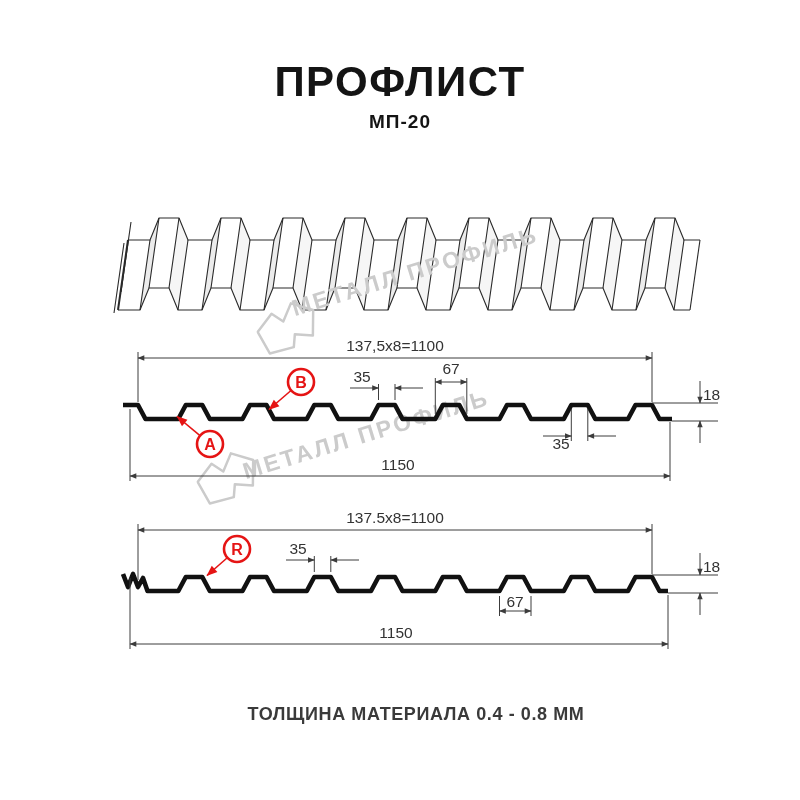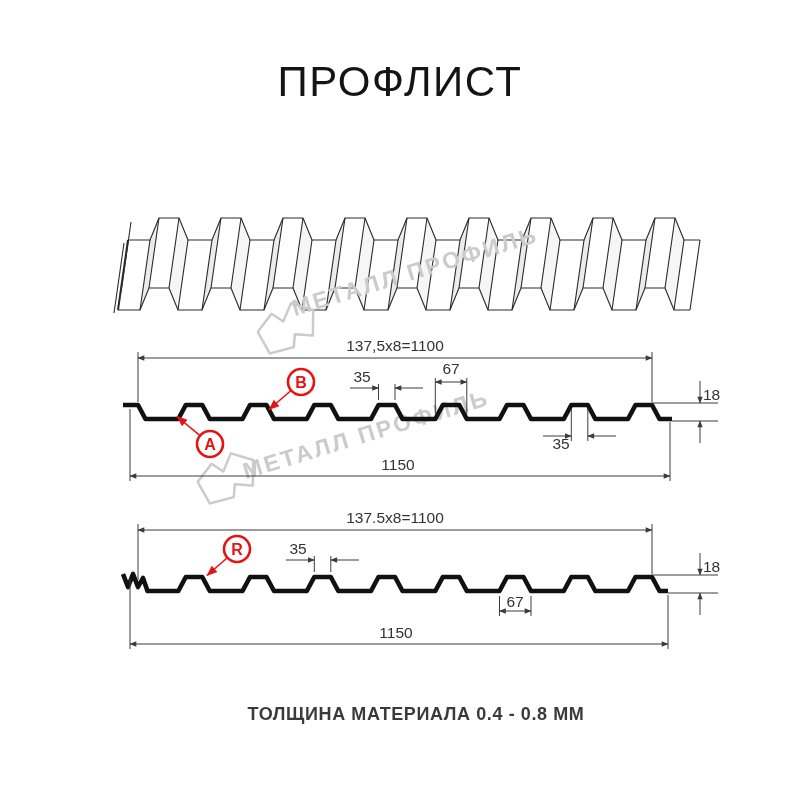--- a/index.html
+++ b/index.html
@@ -2,21 +2,21 @@
 <html style="--red: #e51414; --ink: #141414; --dim: #3c3c3c; --dimtext: #333333; --wm: #cbcbcb;"><head>
 <meta charset="utf-8">
 <style>
   :root{
     --red:#e51414; --ink:#141414; --dim:#3c3c3c; --dimtext:#333333; --wm:#cbcbcb;
   }
   html,body{margin:0;padding:0;background:#ffffff;}
   .stage{position:relative;width:800px;height:800px;background:#ffffff;overflow:hidden;
          font-family:"Liberation Sans",sans-serif;}
   .title{position:absolute;left:0;top:58px;width:800px;text-align:center;
-         font-size:42px;font-weight:400;letter-spacing:1.5px;color:var(--ink);}
+         font-size:42px;font-weight:700;letter-spacing:1.5px;color:var(--ink);}
   .subtitle{position:absolute;left:0;top:111px;width:800px;text-align:center;
          font-size:19px;font-weight:600;letter-spacing:1px;color:var(--ink);}
   .footer{position:absolute;left:16px;top:704px;width:800px;text-align:center;
          font-size:18px;font-weight:600;letter-spacing:0.6px;color:#3a3a3a;}
   .layer{position:absolute;inset:0;}
   .wm-text{position:absolute;color:var(--wm);font-weight:700;font-size:23px;
          letter-spacing:2.5px;white-space:nowrap;transform:rotate(-17deg);
          transform-origin:left bottom;line-height:23px;}
   .wm-logo{position:absolute;transform:rotate(-12deg);}
   
@@ -37,20 +37,21 @@
   .f-right{fill:#f6f6f6;stroke:none;}
   .f-base{fill:#ffffff;stroke:none;}
   .wmstroke{stroke:var(--wm);stroke-width:4;fill:none;stroke-linejoin:round;}
 </style>
 </head>
 <body>
 
 <div class="stage">
 
   <div class="title">ПРОФЛИСТ</div>
+  <div class="subtitle">МП-20</div>
 
   <svg class="layer" viewBox="0 0 800 800">
     <g>
       <path class="f-base" d="M128 240 L700 240 L690 310 L118 310 Z"></path>
       <path class="f-left" d="M150 240 L159 218 L149 288 L140 310 Z M212 240 L221 218 L211 288 L202 310 Z M274 240 L283 218 L273 288 L264 310 Z M336 240 L345 218 L335 288 L326 310 Z M398 240 L407 218 L397 288 L388 310 Z M460 240 L469 218 L459 288 L450 310 Z M522 240 L531 218 L521 288 L512 310 Z M584 240 L593 218 L583 288 L574 310 Z M646 240 L655 218 L645 288 L636 310 Z"></path>
       <path class="f-top" d="M159 218 L179 218 L169 288 L149 288 Z M221 218 L241 218 L231 288 L211 288 Z M283 218 L303 218 L293 288 L273 288 Z M345 218 L365 218 L355 288 L335 288 Z M407 218 L427 218 L417 288 L397 288 Z M469 218 L489 218 L479 288 L459 288 Z M531 218 L551 218 L541 288 L521 288 Z M593 218 L613 218 L603 288 L583 288 Z M655 218 L675 218 L665 288 L645 288 Z"></path>
       <path class="f-right" d="M179 218 L188 240 L178 310 L169 288 Z M241 218 L250 240 L240 310 L231 288 Z M303 218 L312 240 L302 310 L293 288 Z M365 218 L374 240 L364 310 L355 288 Z M427 218 L436 240 L426 310 L417 288 Z M489 218 L498 240 L488 310 L479 288 Z M551 218 L560 240 L550 310 L541 288 Z M613 218 L622 240 L612 310 L603 288 Z M675 218 L684 240 L674 310 L665 288 Z"></path>
       <path class="sl" d="M150 240 L140 310 M159 218 L149 288 M179 218 L169 288 M188 240 L178 310 M212 240 L202 310 M221 218 L211 288 M241 218 L231 288 M250 240 L240 310 M274 240 L264 310 M283 218 L273 288 M303 218 L293 288 M312 240 L302 310 M336 240 L326 310 M345 218 L335 288 M365 218 L355 288 M374 240 L364 310 M398 240 L388 310 M407 218 L397 288 M427 218 L417 288 M436 240 L426 310 M460 240 L450 310 M469 218 L459 288 M489 218 L479 288 M498 240 L488 310 M522 240 L512 310 M531 218 L521 288 M551 218 L541 288 M560 240 L550 310 M584 240 L574 310 M593 218 L583 288 M613 218 L603 288 M622 240 L612 310 M646 240 L636 310 M655 218 L645 288 M675 218 L665 288 M684 240 L674 310"></path>
       <path class="sl" d="M128 240 H150 L159 218 H179 L188 240 H212 L221 218 H241 L250 240 H274 L283 218 H303 L312 240 H336 L345 218 H365 L374 240 H398 L407 218 H427 L436 240 H460 L469 218 H489 L498 240 H522 L531 218 H551 L560 240 H584 L593 218 H613 L622 240 H646 L655 218 H675 L684 240 H700"></path>
       <path class="sl" d="M118 310 H140 L149 288 H169 L178 310 H202 L211 288 H231 L240 310 H264 L273 288 H293 L302 310 H326 L335 288 H355 L364 310 H388 L397 288 H417 L426 310 H450 L459 288 H479 L488 310 H512 L521 288 H541 L550 310 H574 L583 288 H603 L612 310 H636 L645 288 H665 L674 310 H690"></path>

